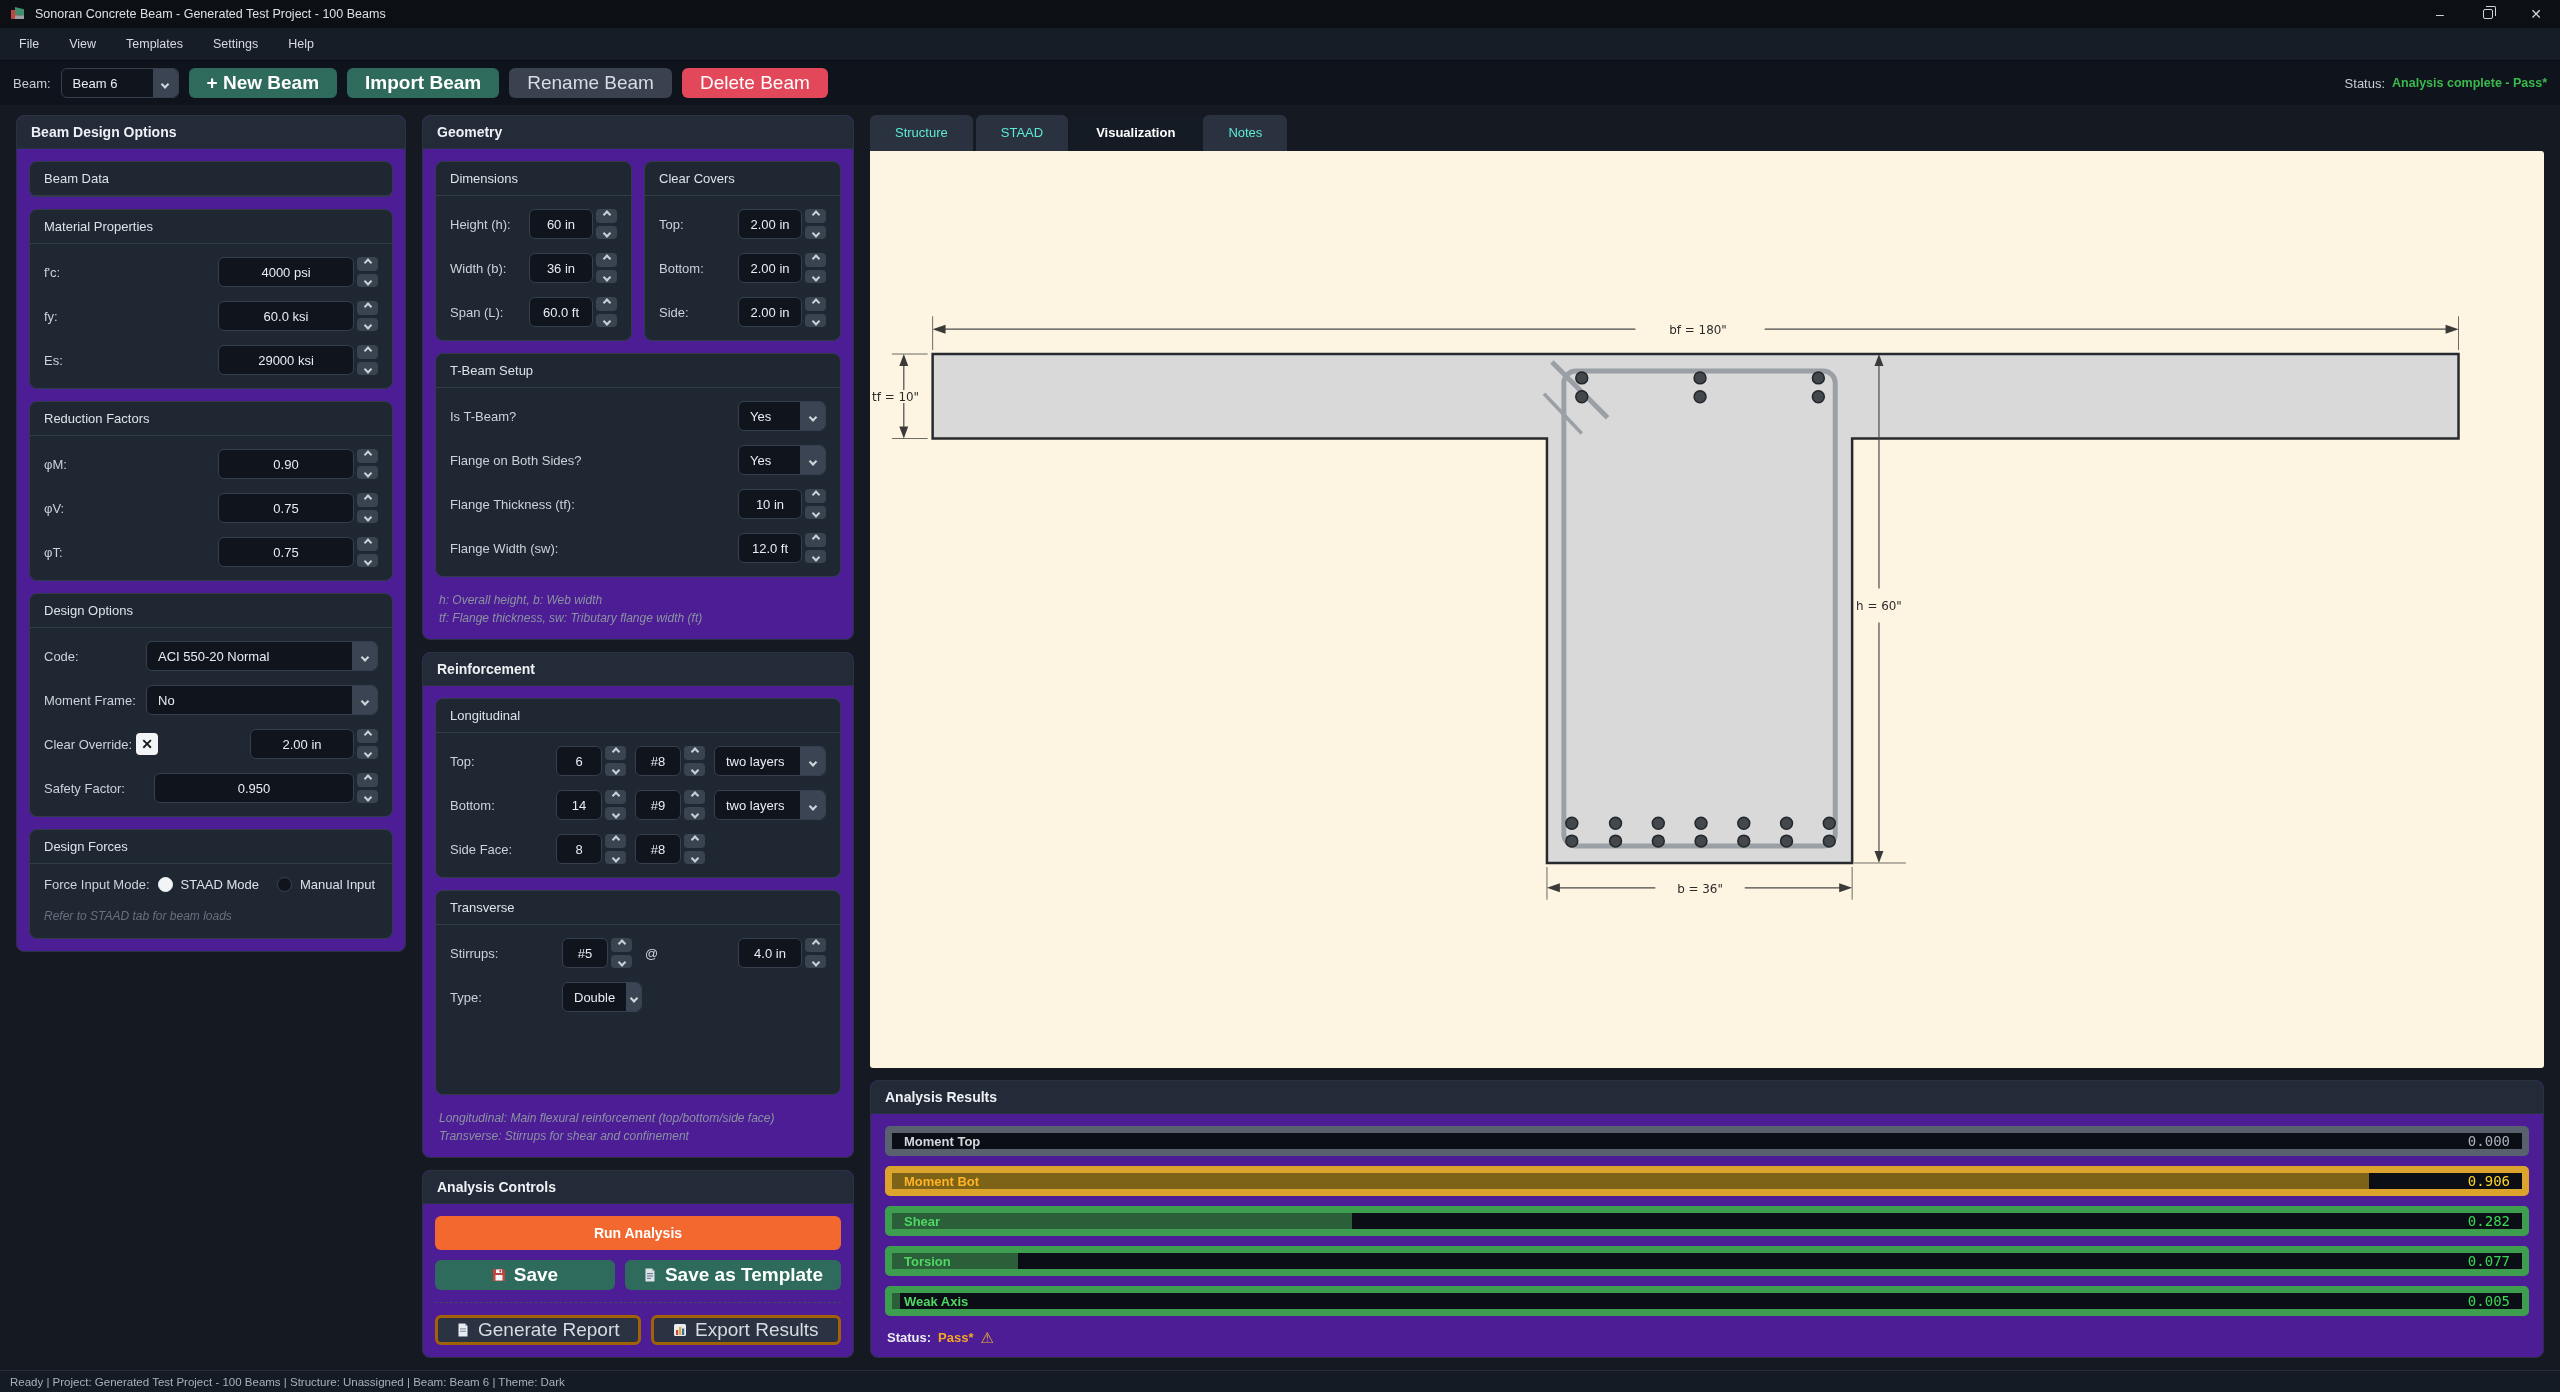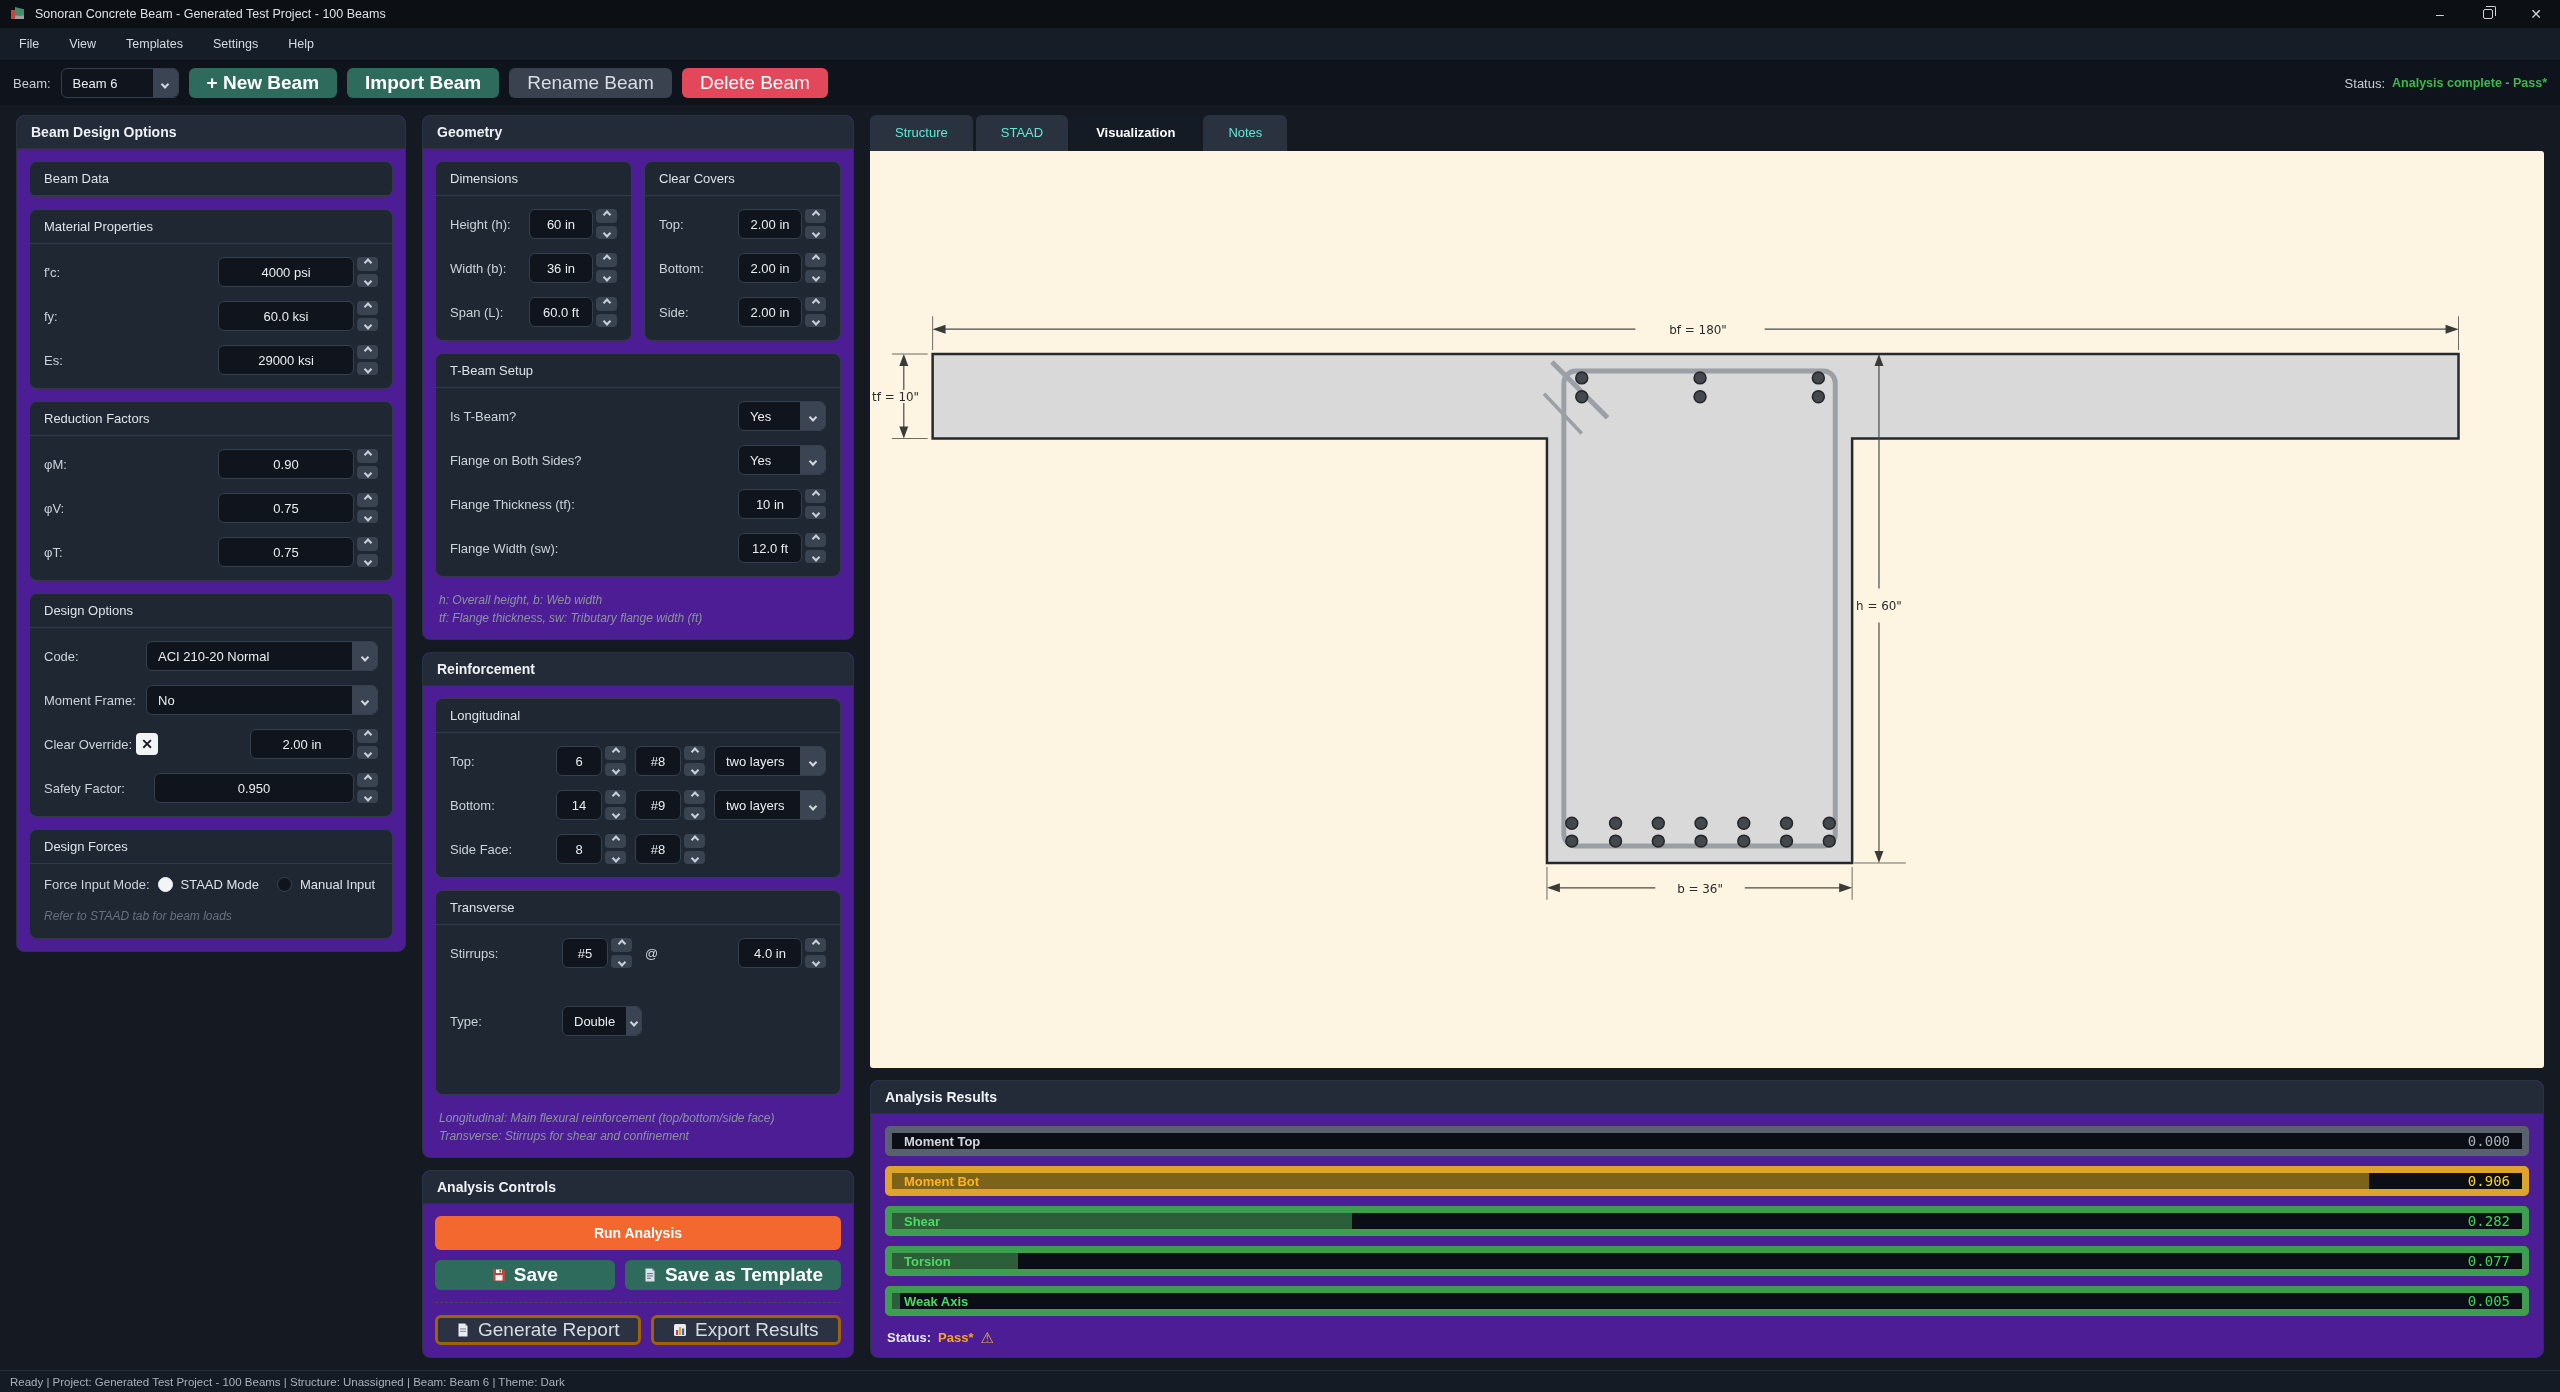--- a/index.html
+++ b/index.html
@@ -261,21 +261,21 @@
             </div>
           </div>
         </div>
 
         <div class="group">
           <div class="ghead">Design Options</div>
           <div class="gbody">
             <div class="frow">
               <span class="flabel">Code:</span>
               <div class="select sel232">
-                <span class="sel-val">ACI 210-20 Normal</span>
+                <span class="sel-val">ACI 550-20 Normal</span>
                 <span class="sel-chev">
                     <i class="chev down"></i>
                   </span>
               </div>
             </div>
             <div class="frow">
               <span class="flabel">Moment Frame:</span>
               <div class="select sel232">
                 <span class="sel-val">No</span>
                 <span class="sel-chev">
@@ -616,21 +616,21 @@
                 <div class="spin-btns">
                     <div class="spin-btn">
                       <i class="chev"></i>
                     </div>
                     <div class="spin-btn">
                       <i class="chev down"></i>
                     </div>
                   </div>
               </div>
             </div>
-            <div class="frow" style="gap:9px; justify-content:flex-start;margin-top:24px;">
+            <div class="frow" style="gap:9px; justify-content:flex-start;">
               <span class="flabel" style="flex:none;width:103px;">Type:</span>
               <div class="select sel80">
                 <span class="sel-val">Double</span>
                 <span class="sel-chev">
                     <i class="chev down"></i>
                   </span>
               </div>
             </div>
           </div>
         </div>

